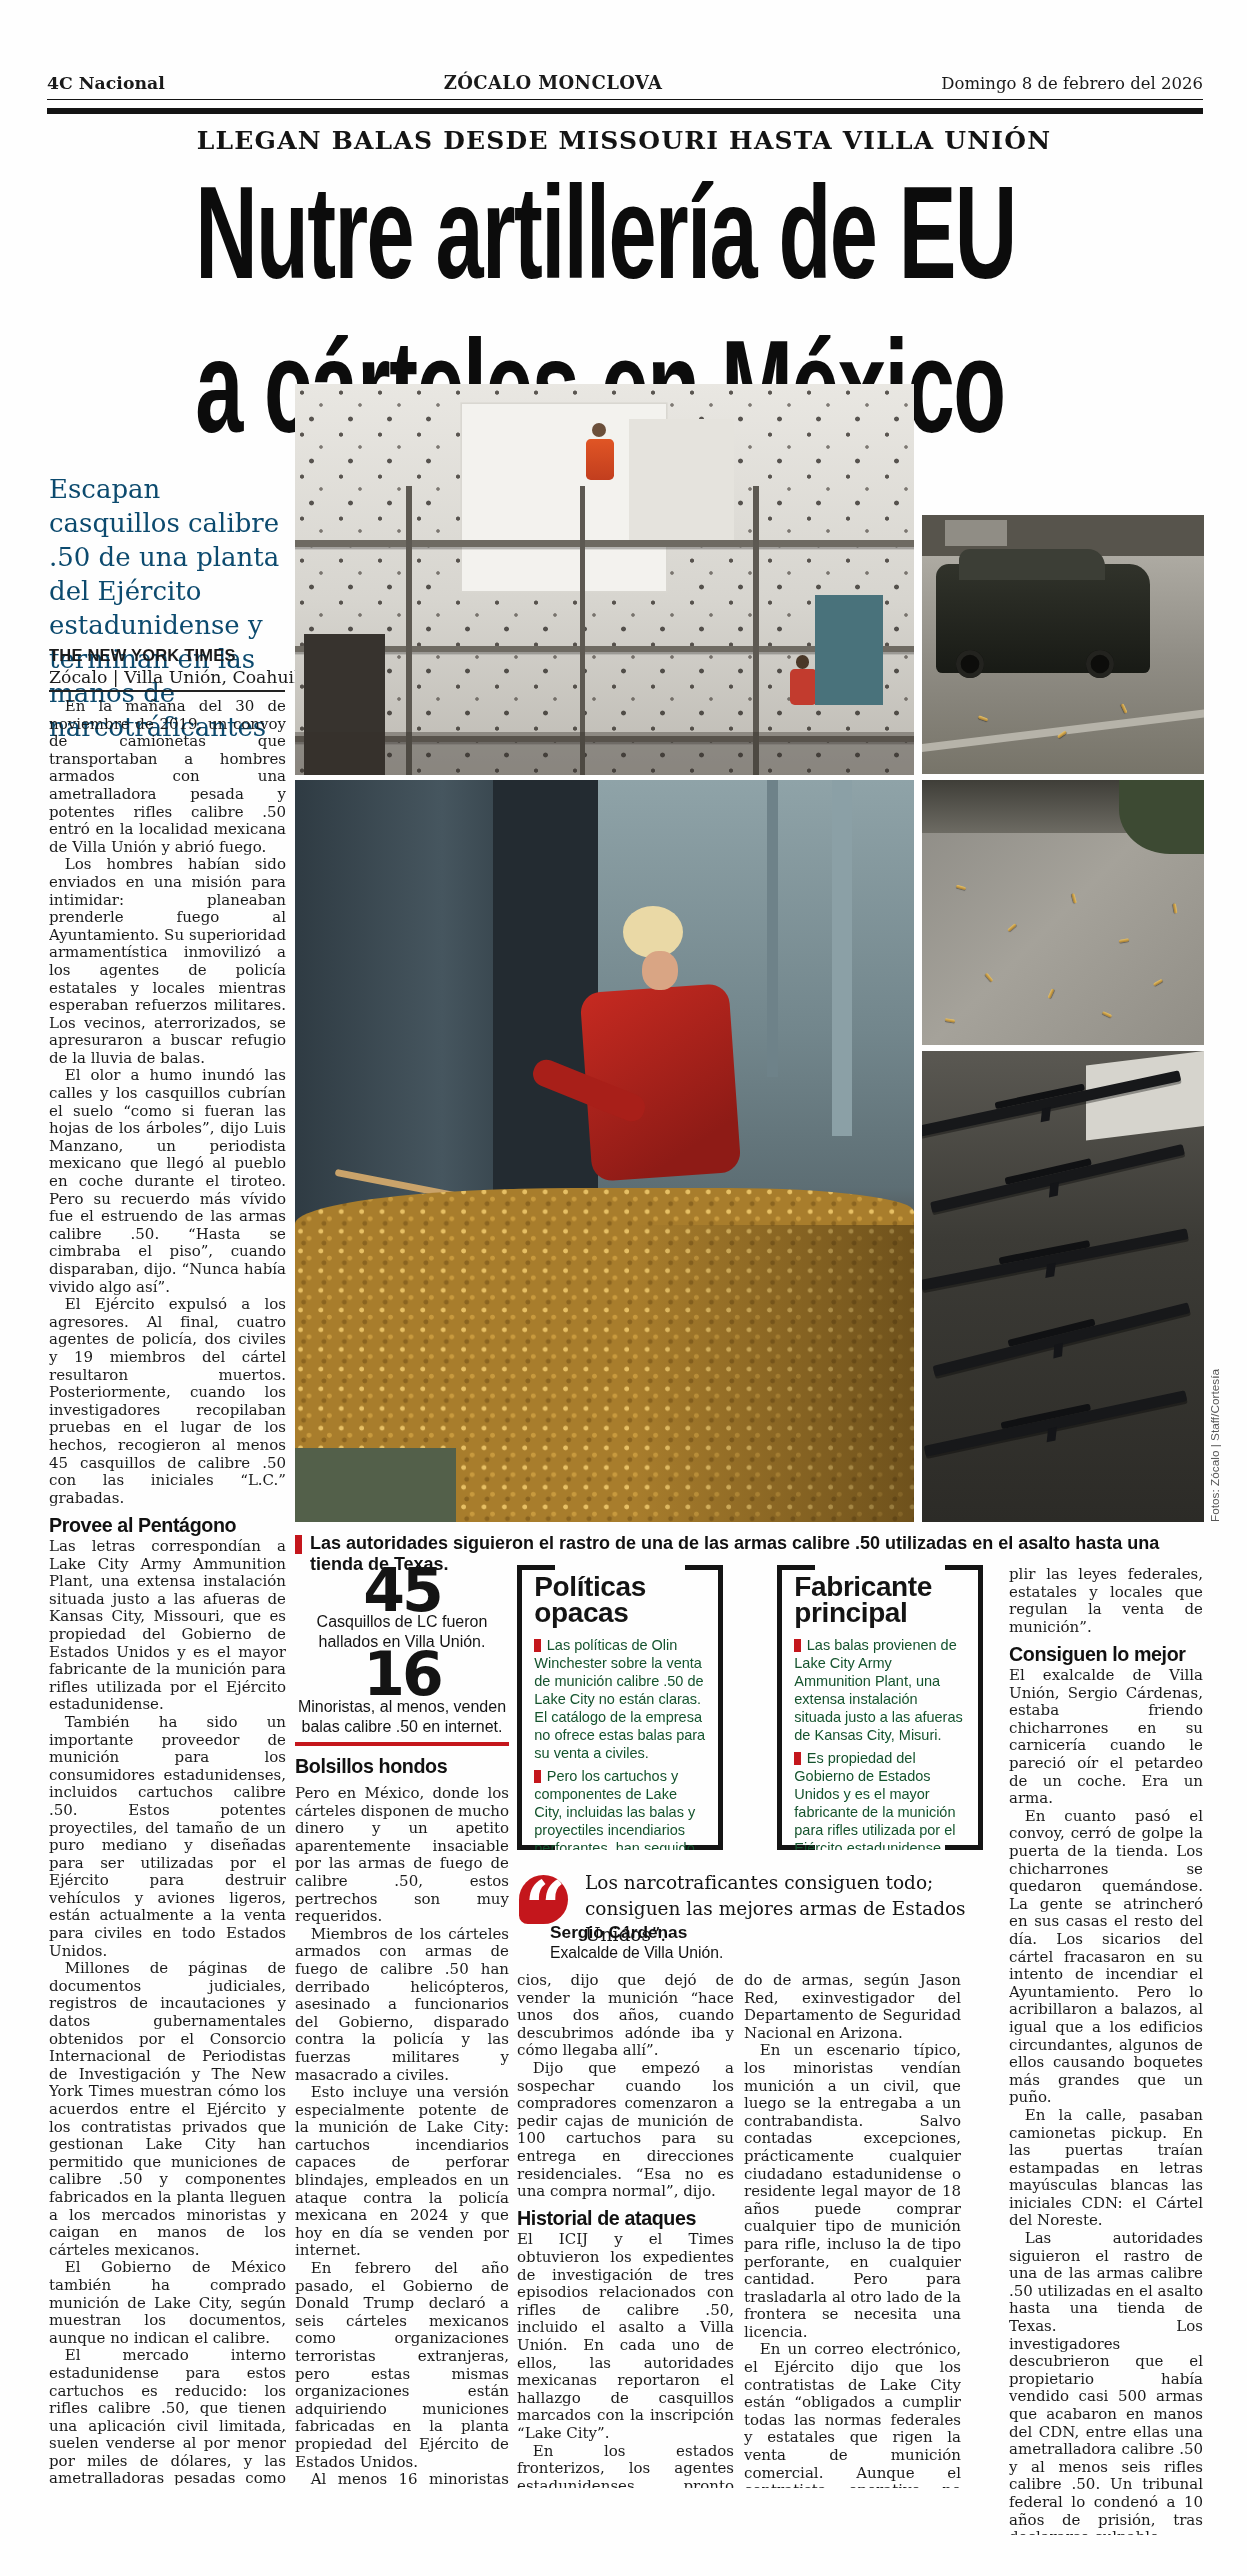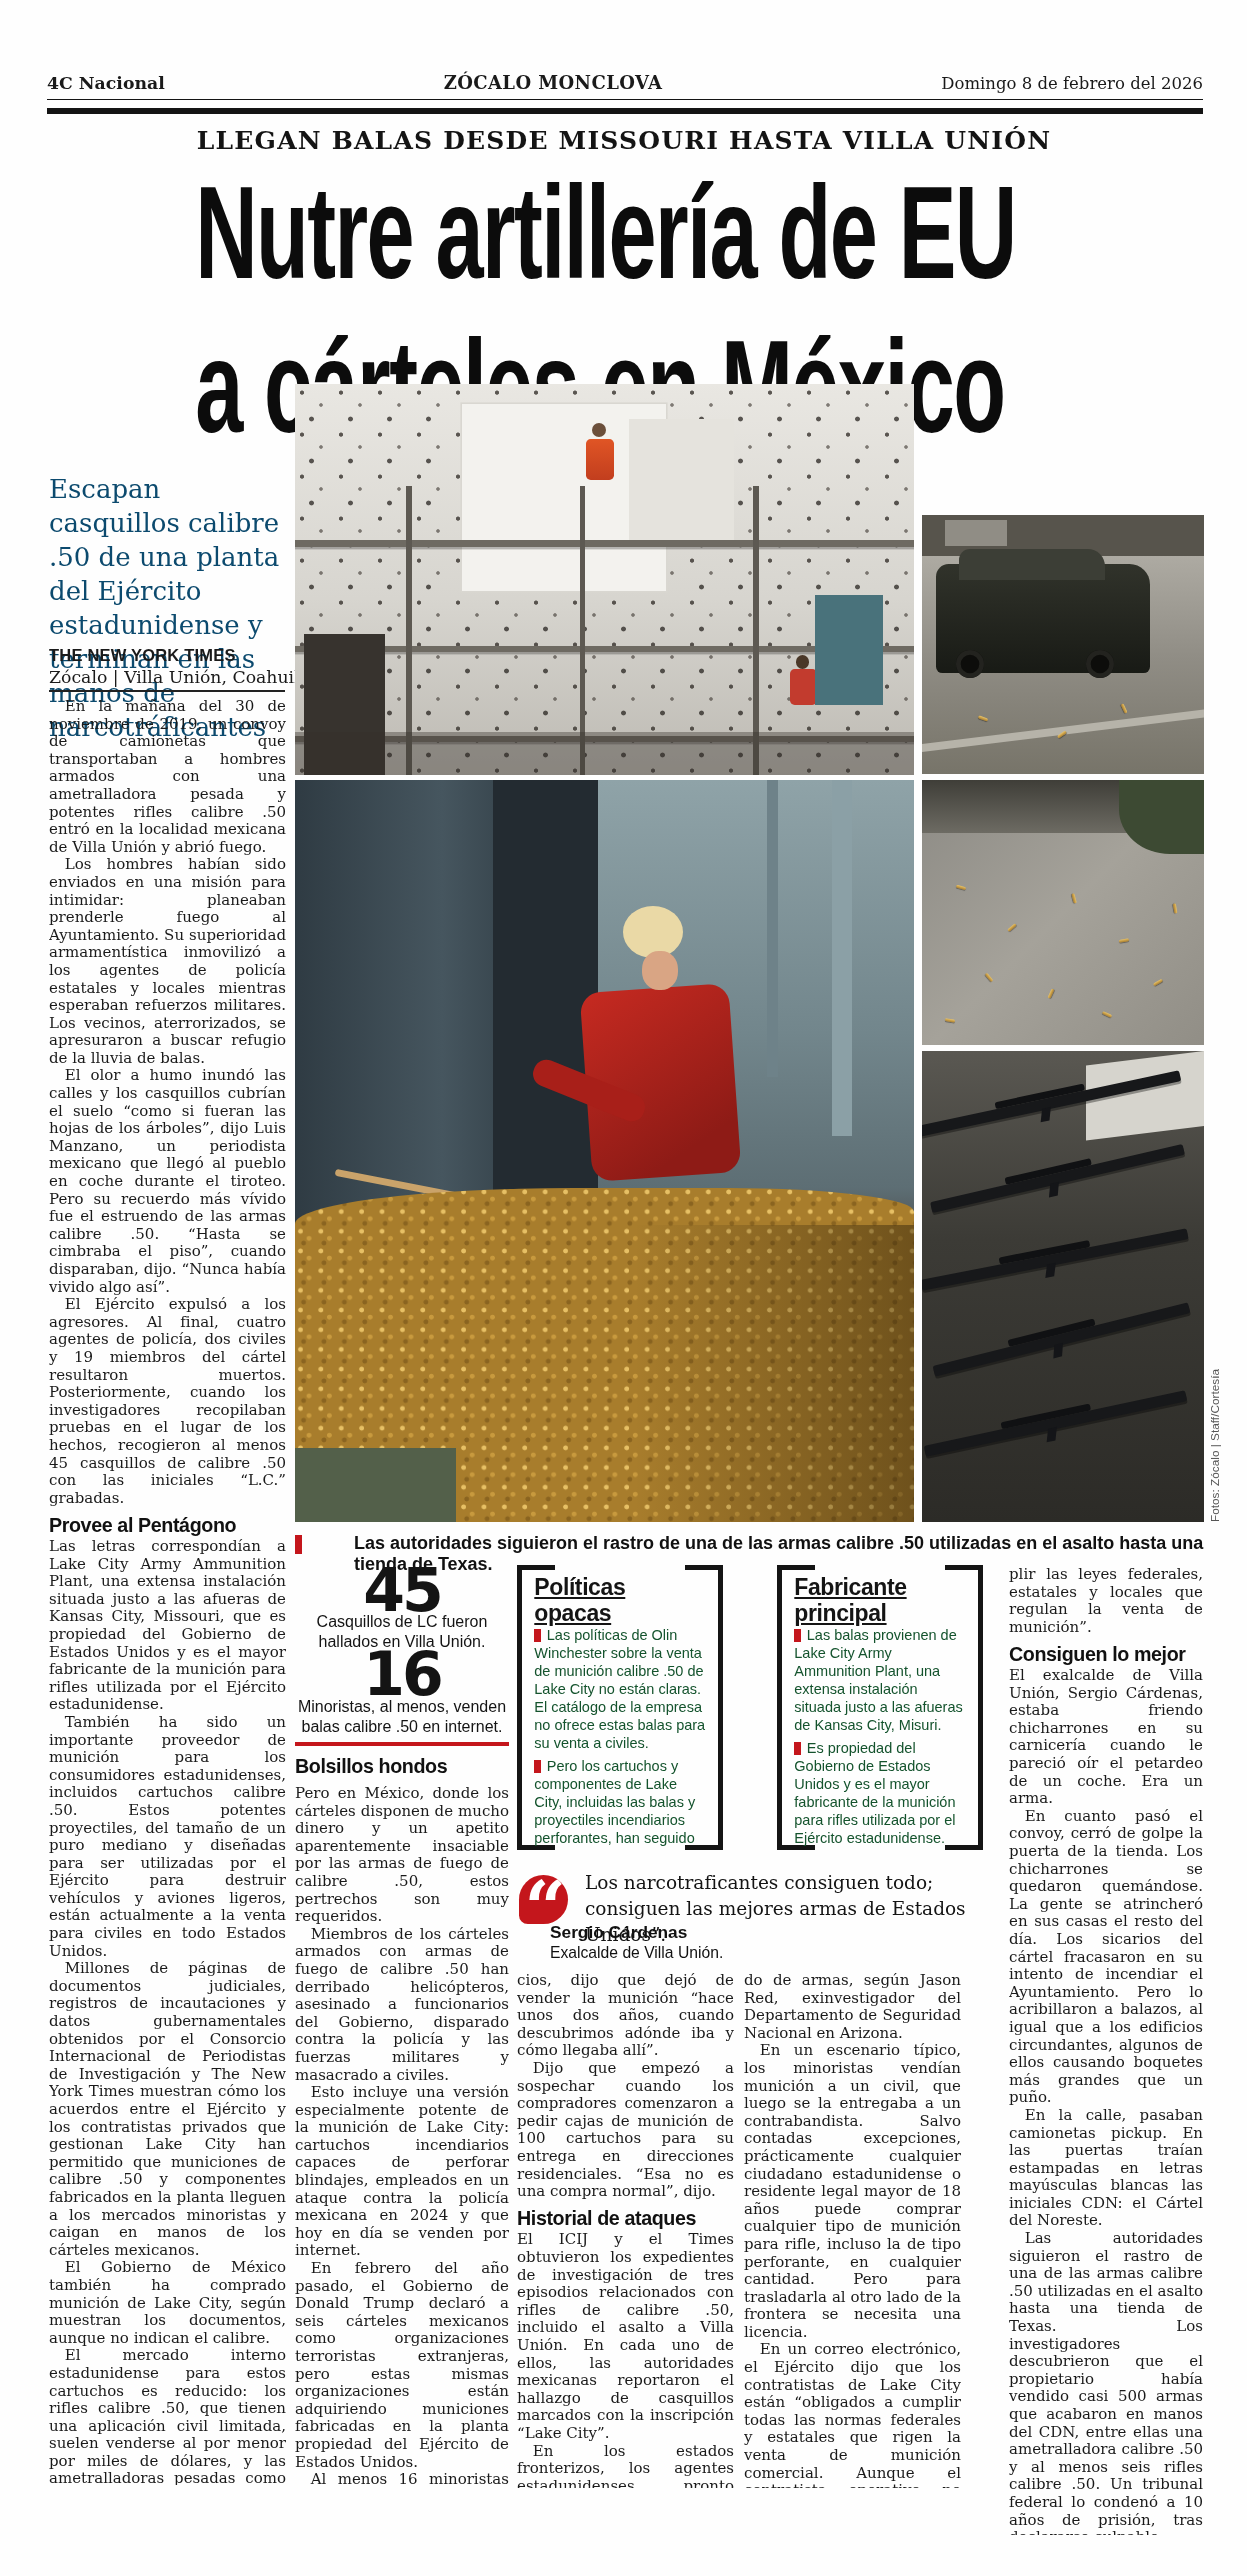--- a/index.html
+++ b/index.html
@@ -1,18 +1,18 @@
 <!DOCTYPE html>
 <html lang="es" style="font-size:12.6px"><head>
 <meta charset="utf-8">
 <style>
   html,body{margin:0;padding:0;background:#e9e9e9;}
   .page{position:relative;width:1248px;height:2576px;background:#fefefe;margin:0 auto;overflow:hidden;
         font-family:"DejaVu Serif",serif;color:#1a1a1a;}
-  .abs{position:absolute;gap:44px;}
+  .abs{position:absolute;}
   
   .masthead{left:47px;right:45px;top:72px;display:flex;justify-content:space-between;align-items:baseline;
             border-bottom:1.6px solid #141414;padding-bottom:6.3px;}
   .mh-left{font-size:17.3px;font-weight:bold;}
   .mh-center{font-size:18px;font-weight:bold;letter-spacing:0.4px;}
   .mh-right{font-size:16.5px;}
   .masthead-bar{left:47px;right:45px;top:108px;height:5.5px;background:#141414;}
   
   .kicker{left:0;right:0;top:126px;text-align:center;font-weight:bold;font-size:25px;letter-spacing:1.2px;color:#141414;}
   .headline{left:15.7px;top:156px;width:1054px;text-align:center;color:#0c0c0c;}
@@ -46,22 +46,22 @@
   .red-rule{left:295px;top:1742px;width:214px;height:3.9px;background:#c4161c;}
   .col-a-head{left:295px;top:1755px;width:214px;font-family:"Liberation Sans",sans-serif;font-weight:bold;
               font-size:19.7px;letter-spacing:-0.4px;color:#111;}
   
   .box{width:206px;height:285px;overflow:hidden;}
   .box-opaque{left:517px;top:1565px;}
   .box-manu{left:777px;top:1565px;}
   .box .bl{position:absolute;left:0;top:0;bottom:0;width:33px;border:5.5px solid #141414;border-right:none;}
   .box .br{position:absolute;right:0;top:0;bottom:0;width:33px;border:5.5px solid #141414;border-left:none;}
   .box-inner{position:absolute;left:17.3px;right:17.3px;top:9.4px;}
-  .box-title{font-family:"Liberation Sans",sans-serif;font-weight:bold;font-size:23px;line-height:26px;
-             letter-spacing:-0.4px;color:#141414;margin-bottom:0;text-decoration:underline;}
+  .box-title{font-family:"Liberation Sans",sans-serif;font-weight:bold;font-size:28px;line-height:26px;
+             letter-spacing:-0.4px;color:#141414;margin-bottom:10px;}
   .box-item{font-family:"Liberation Sans",sans-serif;font-size:14.5px;line-height:18px;color:#14532d;margin-bottom:4.7px;}
   .bullet{display:inline-block;width:7px;height:12.6px;background:#c4161c;margin-right:5.5px;vertical-align:-1.6px;}
   
   .q-badge{left:519px;top:1875px;width:49px;height:49px;border-radius:50% 50% 50% 18%;background:#c4161c;overflow:hidden;}
   .q-badge span{position:absolute;left:5.5px;top:4.7px;font-size:72px;line-height:55px;font-weight:bold;color:#fff;font-family:"DejaVu Serif",serif;}
   .q-text{left:585px;top:1870px;width:401px;font-size:18.5px;line-height:26px;color:#141414;}
   .q-name{left:550px;top:1922px;font-family:"Liberation Sans",sans-serif;font-weight:bold;font-size:17.3px;color:#111;}
   .q-role{left:550px;top:1944px;font-family:"Liberation Sans",sans-serif;font-size:15.7px;color:#111;}
   
   .ph{overflow:hidden;}

